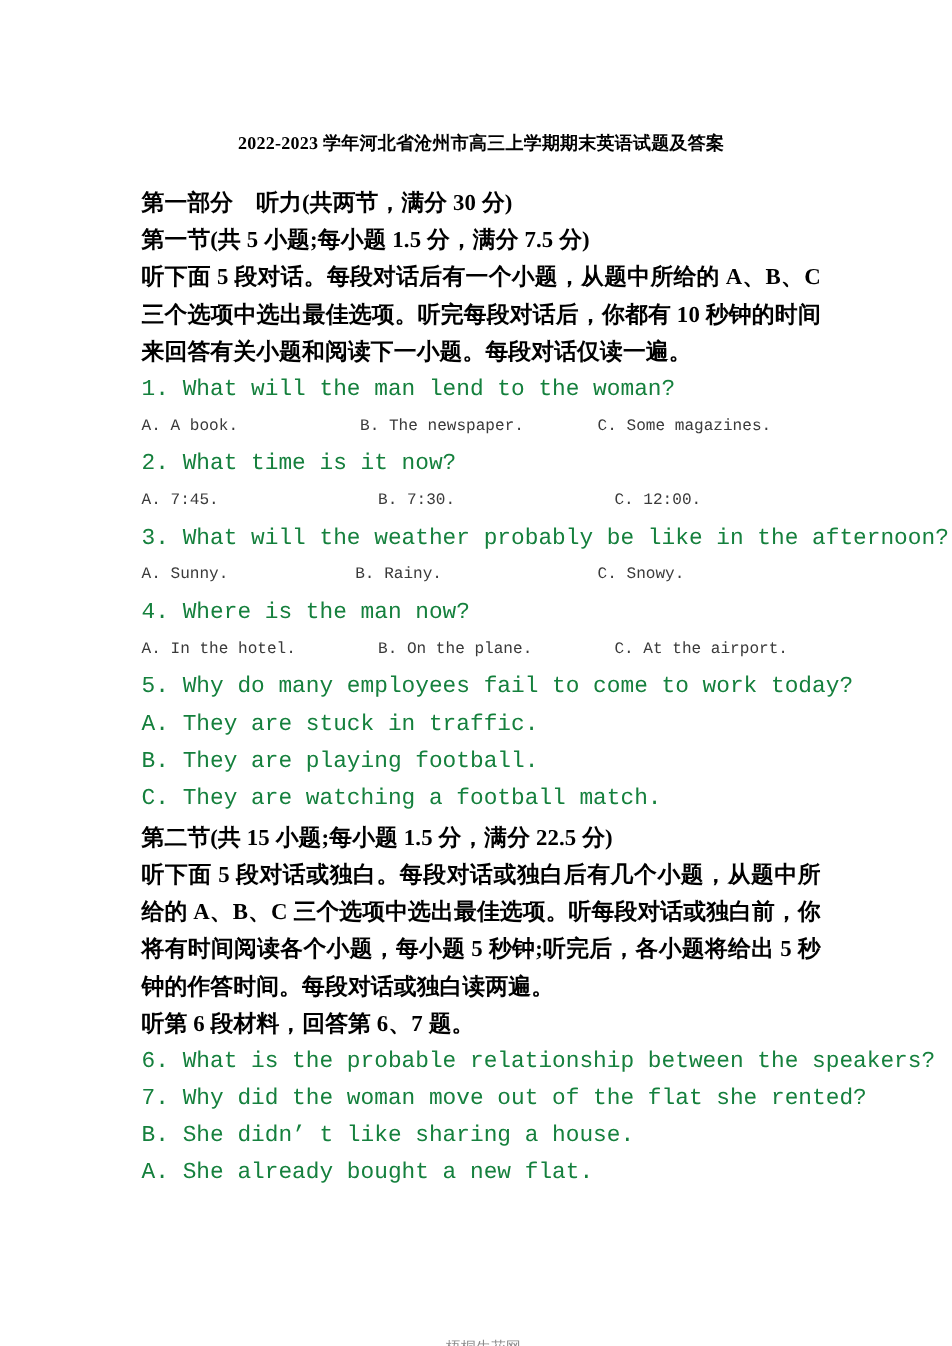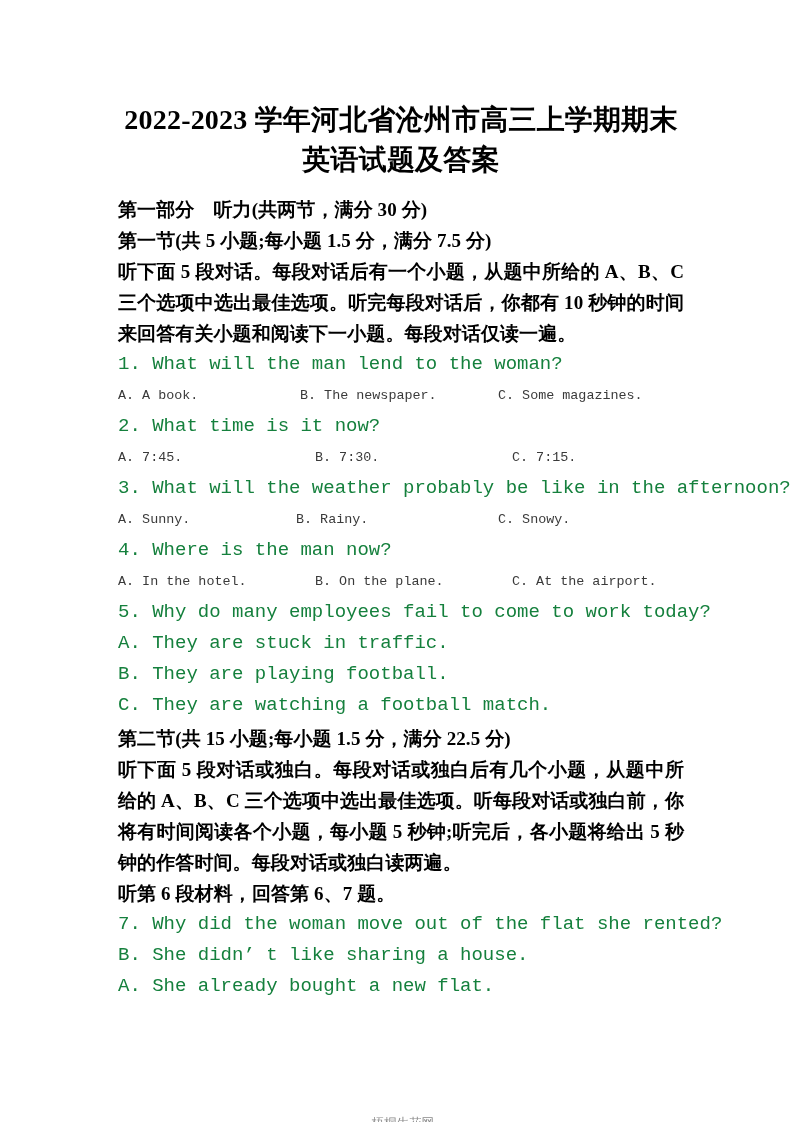--- a/index.html
+++ b/index.html
@@ -19,21 +19,21 @@
     position: absolute;
     left: 118px;
     top: 0;
     width: 566px;
   }
 
   
   .doc-title {
     font-family: "Liberation Serif", "DejaVu Serif", serif;
     font-weight: bold;
-    font-size: 28px;
+    font-size: 15px;
     line-height: 40px;
     color: #000000;
     text-align: center;
     margin: 0;
     padding-top: 100px;
     letter-spacing: 0.2px;
   }
 
   
   .cn-head {
@@ -109,21 +109,21 @@
         <p class="q-line q-stem">1. What will the man lend to the woman?</p>
         <div class="opt-row">
           <span class="opt" style="left: 0px;">A. A book.</span>
           <span class="opt" style="left: 182px;">B. The newspaper.</span>
           <span class="opt" style="left: 380px;">C. Some magazines.</span>
         </div>
         <p class="q-line q-stem">2. What time is it now?</p>
         <div class="opt-row">
           <span class="opt" style="left: 0px;">A. 7:45.</span>
           <span class="opt" style="left: 197px;">B. 7:30.</span>
-          <span class="opt" style="left: 394px;">C. 7:15.</span>
+          <span class="opt" style="left: 394px;">C. 12:00.</span>
         </div>
         <p class="q-line q-stem">3. What will the weather probably be like in the afternoon?</p>
         <div class="opt-row">
           <span class="opt" style="left: 0px;">A. Sunny.</span>
           <span class="opt" style="left: 178px;">B. Rainy.</span>
           <span class="opt" style="left: 380px;">C. Snowy.</span>
         </div>
         <p class="q-line q-stem">4. Where is the man now?</p>
         <div class="opt-row">
           <span class="opt" style="left: 0px;">A. In the hotel.</span>
@@ -136,20 +136,21 @@
         <p class="q-line">C. They are watching a football match.</p>
       </div>
 
     <p class="cn-head gap-before">第二节(共 15 小题;每小题 1.5 分，满分 22.5 分)</p>
 
     <p class="cn-head">听下面 5 段对话或独白。每段对话或独白后有几个小题，从题中所给的 A、B、C 三个选项中选出最佳选项。听每段对话或独白前，你将有时间阅读各个小题，每小题 5 秒钟;听完后，各小题将给出 5 秒钟的作答时间。每段对话或独白读两遍。</p>
 
     <p class="cn-head">听第 6 段材料，回答第 6、7 题。</p>
 
     <div id="q-list-2">
+        <p class="q-line q-stem">6. What is the probable relationship between the speakers?</p>
         <p class="q-line q-stem">7. Why did the woman move out of the flat she rented?</p>
         <p class="q-line">B. She didn’ t like sharing a house.</p>
         <p class="q-line">A. She already bought a new flat.</p>
       </div>
 
   </div>
 
   <div class="footer">
     <span class="cn">梧桐生花网</span>
     

